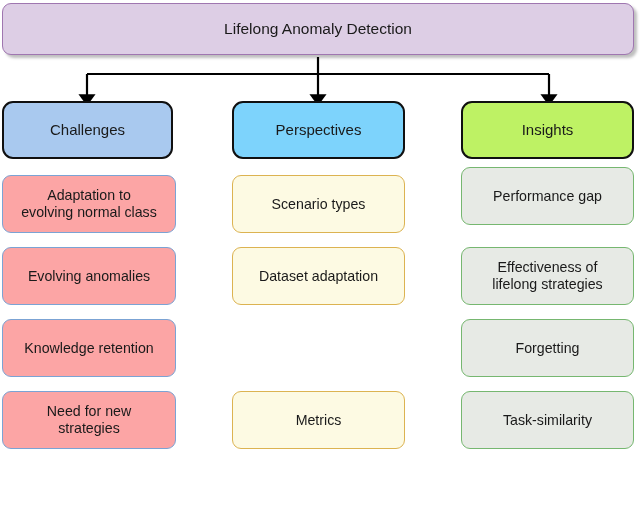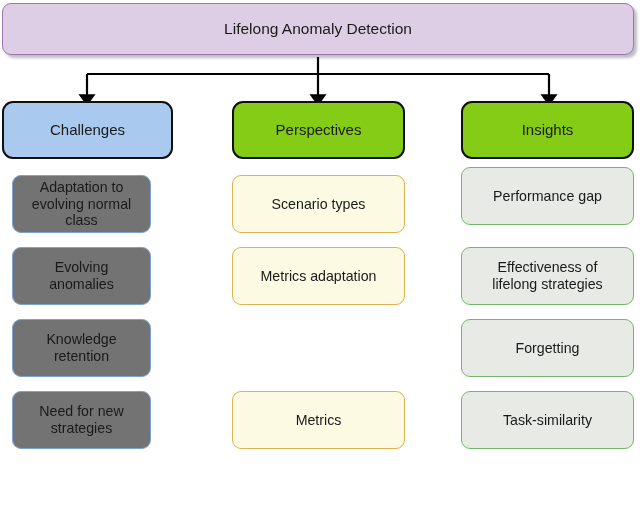--- a/index.html
+++ b/index.html
@@ -58,34 +58,34 @@
 
   
   .header-node {
     top: 101px;
     height: 58px;
     border: 2.6px solid #101010;
     border-radius: 11px;
     font-size: 15px;
   }
   .header-node.col-0 { left: 2px;   width: 171px; background: #a9c9ef; justify-content: center; }
-  .header-node.col-1 { left: 232px; width: 173px; background: #84cc16; text-align: center; }
-  .header-node.col-2 { left: 461px; width: 173px; background: #84cc16; }
+  .header-node.col-1 { left: 232px; width: 173px; background: #7dd3fc; text-align: center; }
+  .header-node.col-2 { left: 461px; width: 173px; background: #bef264; }
 
   
   .leaf-node {
     height: 58px;
     border-radius: 9px;
     border-width: 1.5px;
     border-style: solid;
     font-size: 14.2px;
   }
   .leaf-node.col-0 {
-    left: 12px;   width: 139px;
-    background: #737373;
+    left: 2px;   width: 174px;
+    background: #fca5a5;
     border-color: #7ba3d4;
   }
   .leaf-node.col-1 {
     left: 232px; width: 173px;
     background: #fdfae3;
     border-color: #dcb351;
   }
   .leaf-node.col-2 {
     left: 461px; width: 173px;
     background: #e7eae5;
@@ -145,21 +145,21 @@
 strategies</span>
   </div>
 
   <div class="node header-node col-1" style="top:101px">
     <span class="node-label">Perspectives</span>
   </div>
   <div class="node leaf-node col-1" style="top:175px">
     <span class="node-label">Scenario types</span>
   </div>
   <div class="node leaf-node col-1" style="top:247px">
-    <span class="node-label">Metrics adaptation</span>
+    <span class="node-label">Dataset adaptation</span>
   </div>
   <div class="node leaf-node col-1" style="top:391px">
     <span class="node-label">Metrics</span>
   </div>
 
   <div class="node header-node col-2" style="top:101px">
     <span class="node-label">Insights</span>
   </div>
   <div class="node leaf-node col-2" style="top:167px">
     <span class="node-label">Performance gap</span>

